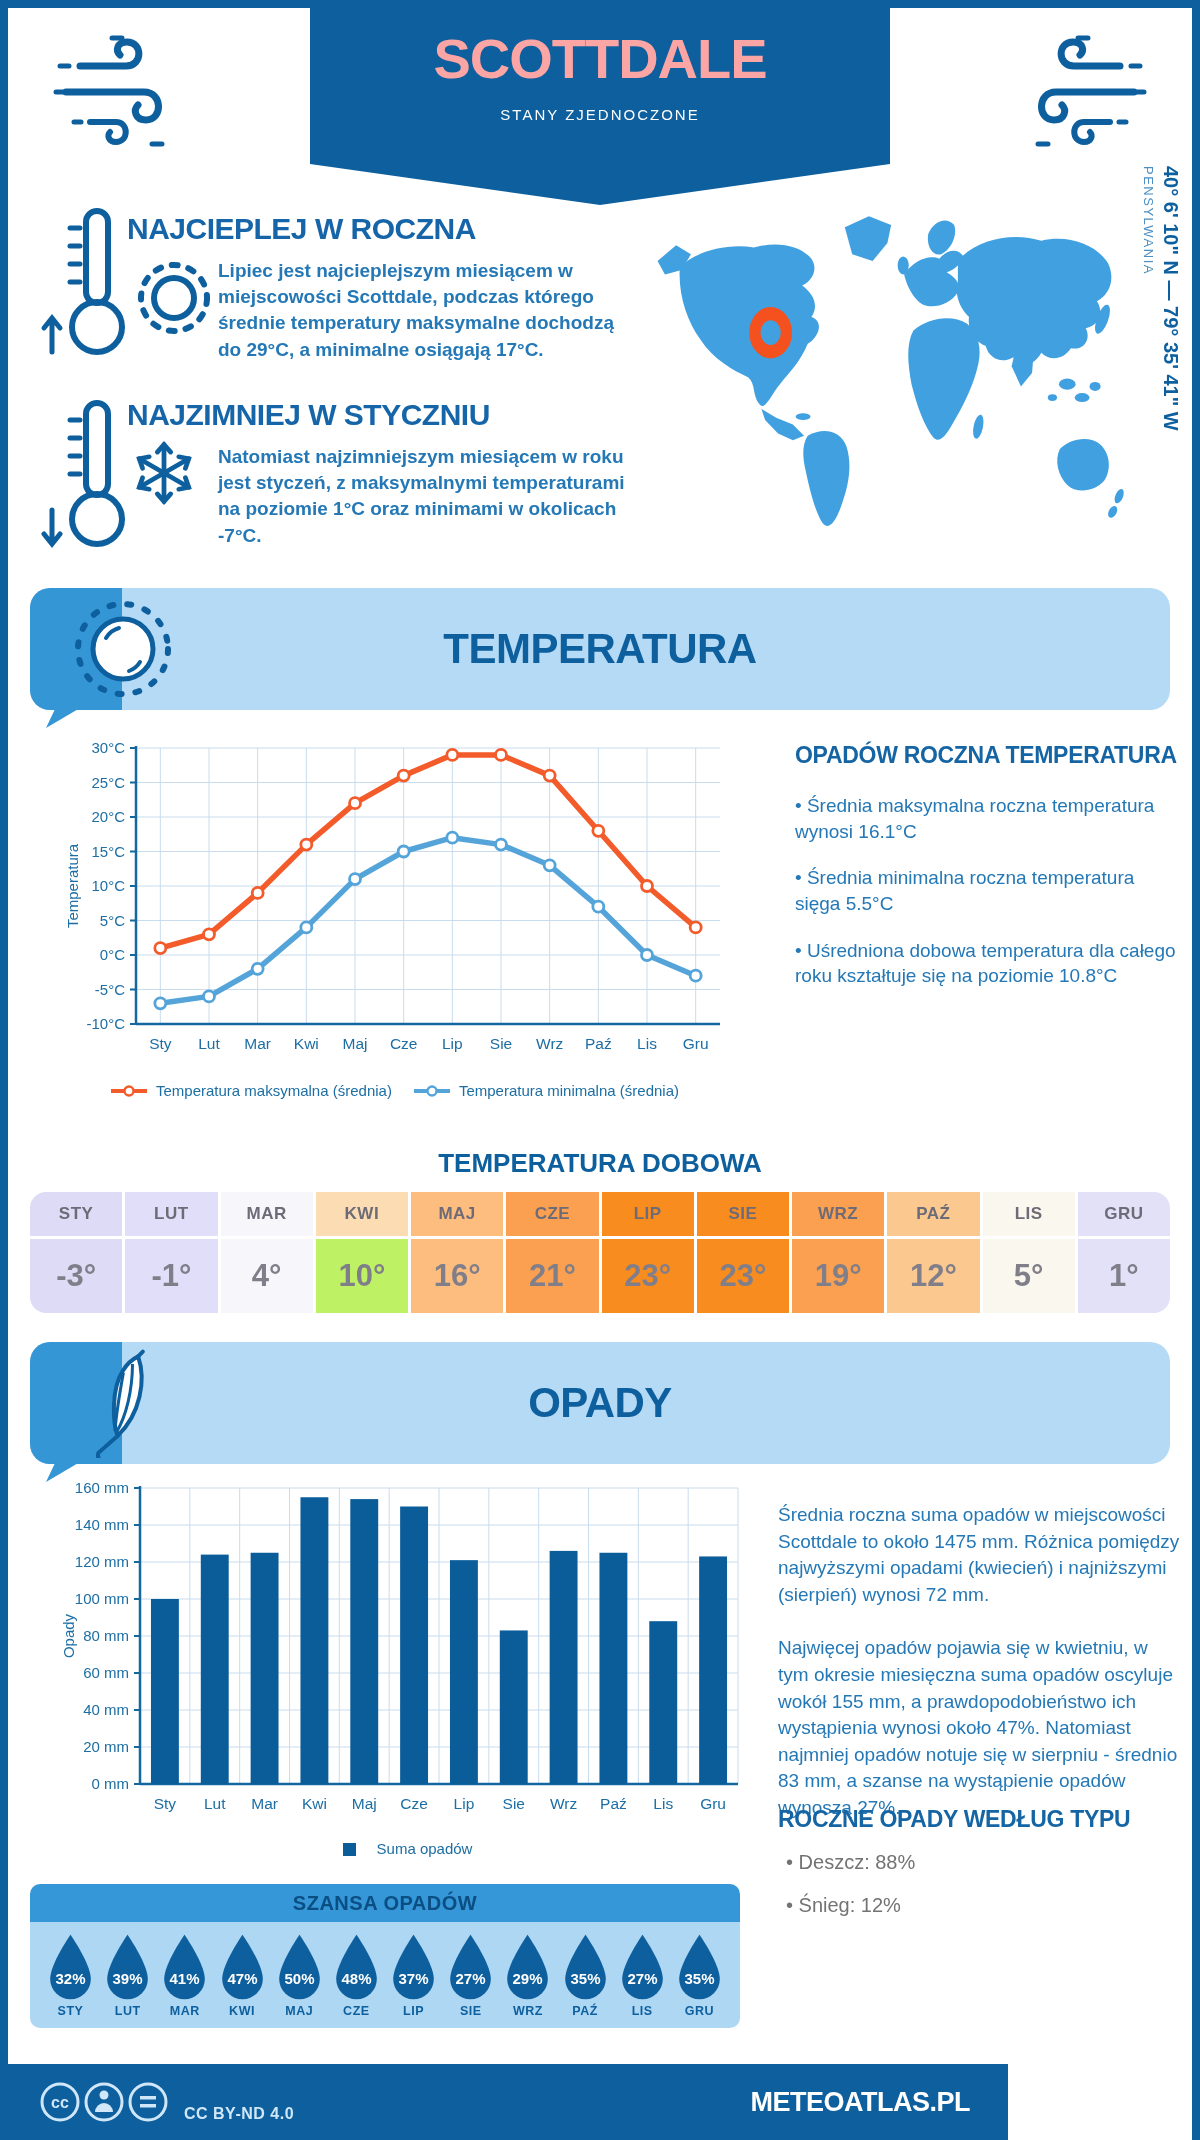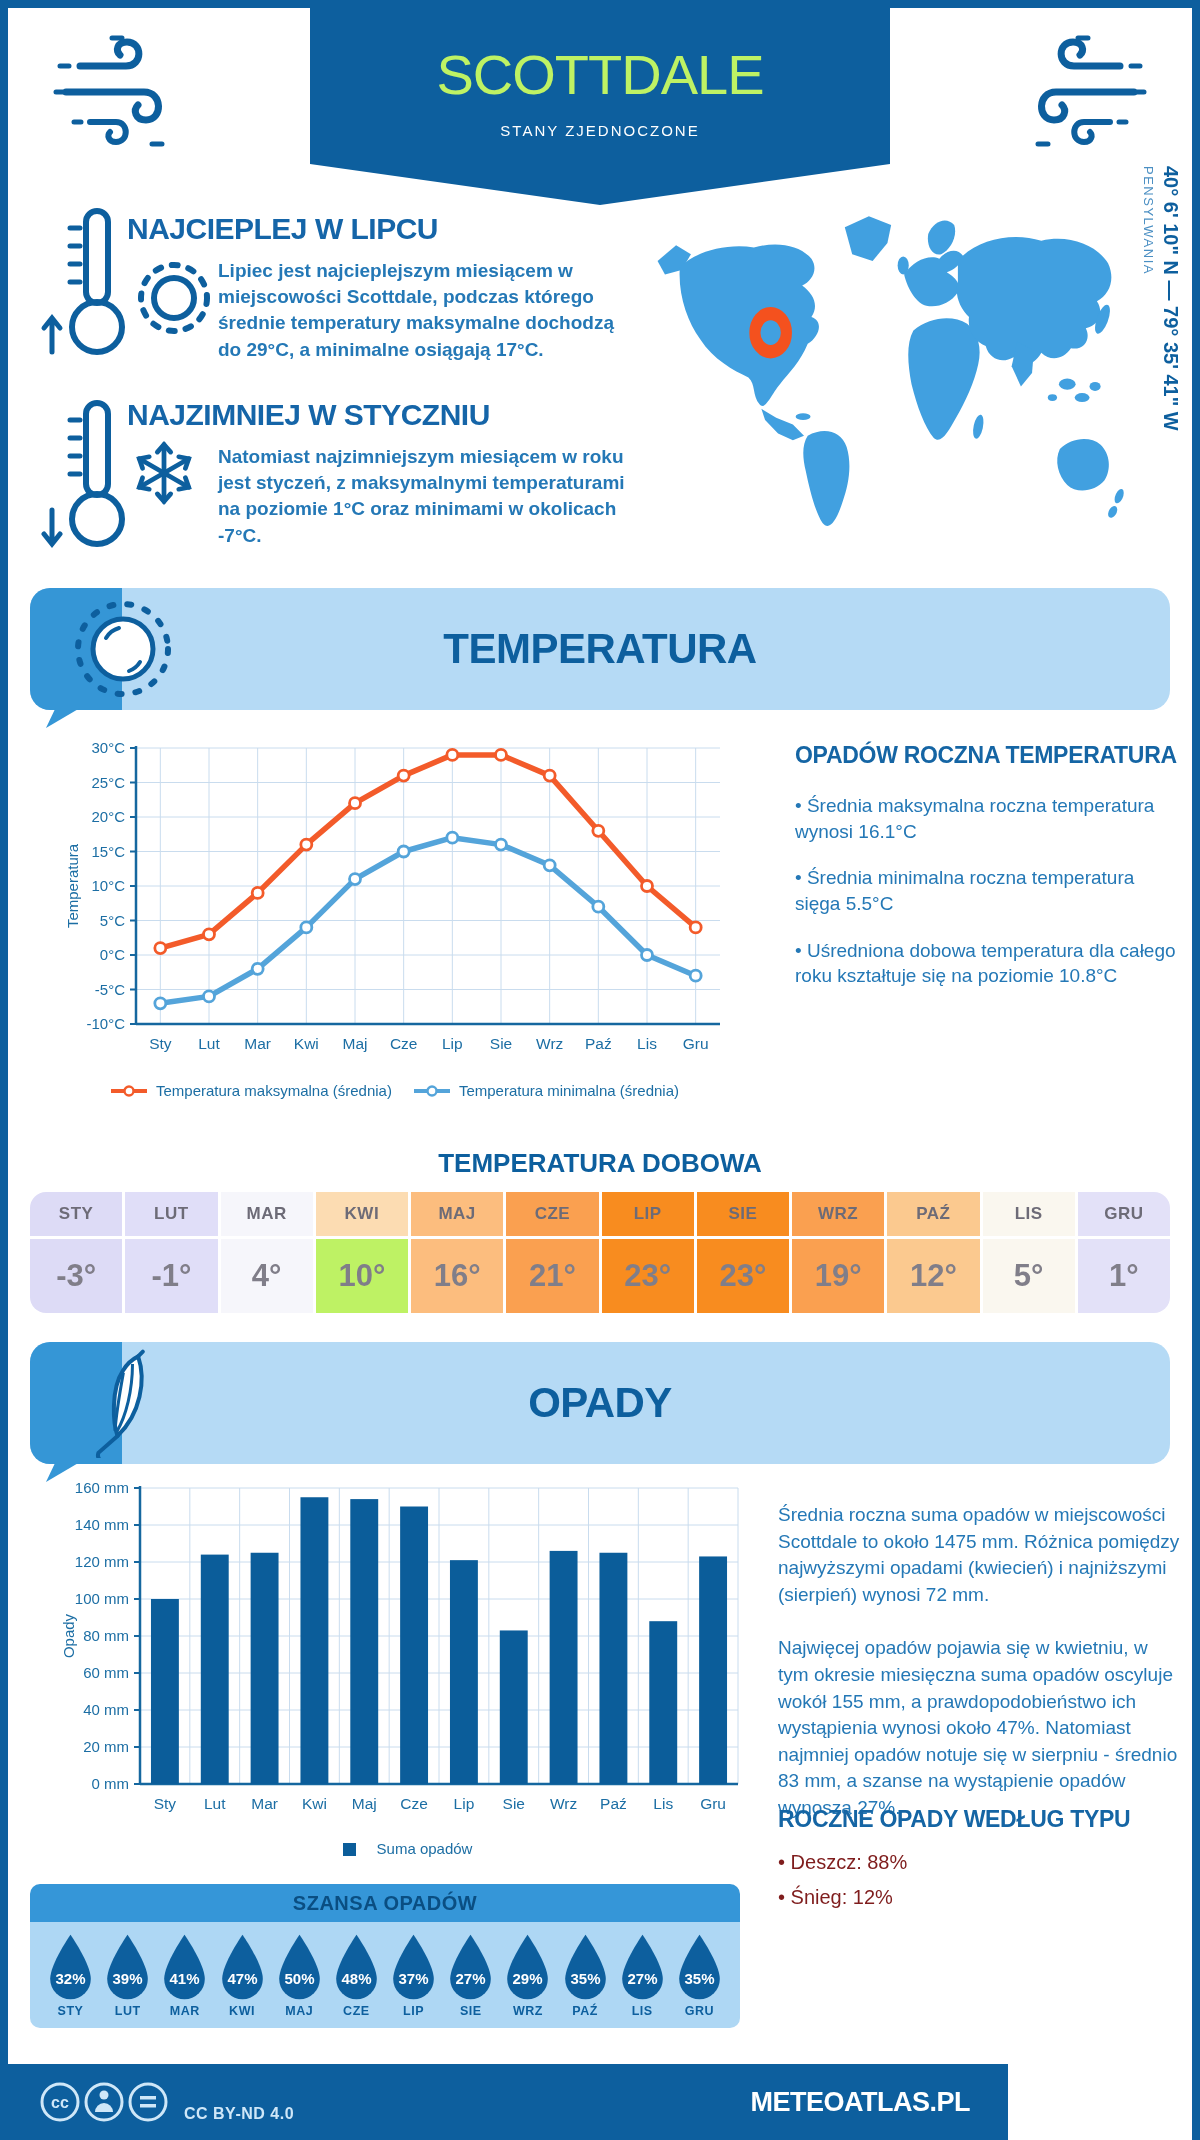--- a/index.html
+++ b/index.html
@@ -3,21 +3,21 @@
 <meta charset="utf-8">
 <style>
   html,body{margin:0;padding:0;background:#fff;}
   #page{position:relative;width:1200px;height:2140px;background:#fff;overflow:hidden;
         font-family:"Liberation Sans",sans-serif;}
   .frame{position:absolute;inset:0;border:8px solid #0d5f9e;border-bottom:none;pointer-events:none;z-index:40;}
 
   
   .banner{position:absolute;left:310px;top:0;width:580px;height:205px;background:#0d5f9e;z-index:30;
           clip-path:polygon(0 0,100% 0,100% 80%,50% 100%,0 80%);text-align:center;}
-  .banner .title{margin-top:42px;font-size:56px;font-weight:normal;color:#bef264;letter-spacing:-1px;}
+  .banner .title{margin-top:26px;font-size:56px;font-weight:bold;color:#fca5a5;letter-spacing:-1px;}
   .banner .subtitle{margin-top:15px;font-size:15px;color:#fff;letter-spacing:2px;}
   .wind{position:absolute;top:26px;}
   .wind.left{left:52px;} .wind.right{right:52px;transform:scaleX(-1);}
 
   
   .block-title{position:absolute;font-size:30px;font-weight:bold;color:#1565a8;letter-spacing:-0.5px;}
   .block-text{position:absolute;font-size:19px;line-height:1.38;color:#2478b6;font-weight:bold;}
   #warm-title{left:127px;top:212px;} #warm-text{left:218px;top:258px;width:400px;}
   #cold-title{left:127px;top:398px;} #cold-text{left:218px;top:444px;width:412px;}
   .thermo{position:absolute;left:40px;} #thermo-warm{top:206px;} #thermo-cold{top:398px;}
@@ -50,21 +50,21 @@
 
   
   .col-head{font-size:23px;font-weight:bold;color:#1565a4;letter-spacing:-0.3px;}
   #annual-col{position:absolute;left:795px;top:742px;width:388px;}
   #annual-col .col-head{margin-bottom:24px;}
   #annual-col p{font-size:19px;line-height:1.35;color:#2478b6;margin:0 0 21px 0;}
   #precip-col{position:absolute;left:778px;top:1502px;width:402px;}
   #precip-col p{font-size:19px;line-height:1.4;color:#2478b6;margin:0 0 27px 0;}
   #type-col{position:absolute;left:778px;top:1806px;width:402px;}
   #type-col .col-head{margin-bottom:12px;}
-  #type-col p{font-size:20px;line-height:1.75;color:#7f1d1d;margin:0;}
+  #type-col p{font-size:20px;line-height:1.75;color:#737373;margin:8px;}
 
   
   #daily-heading{position:absolute;left:0;top:1148px;width:1200px;text-align:center;
                  font-size:26px;font-weight:bold;color:#0d5f9e;}
   #daily-table{position:absolute;left:30px;top:1192px;width:1140px;display:grid;
                grid-template-columns:repeat(12,1fr);column-gap:3px;border-radius:16px;overflow:hidden;}
   .dt-col{display:grid;grid-template-rows:44px 74px;row-gap:3px;}
   .dt-head{display:flex;align-items:center;justify-content:center;font-size:17px;font-weight:bold;
            color:#6d6b77;letter-spacing:0.5px;}
   .dt-val{display:flex;align-items:center;justify-content:center;font-size:31px;font-weight:bold;color:#807e89;}
@@ -119,21 +119,21 @@
       <path d="M30,22 h10 M30,40 h10 M30,58 h10 M30,76 h10" stroke-width="5"></path>
       <path d="M12,146 V114 M4,122 L12,112 L20,122" stroke-width="5"></path>
     </svg>
   </div>
   <div id="sun-small">
     <svg width="92" height="92" viewBox="0 0 92 92" fill="none" stroke="#0d5f9e">
       <circle cx="46" cy="46" r="20" stroke-width="6"></circle>
       <circle cx="46" cy="46" r="33" stroke-width="6" stroke-dasharray="6 11" stroke-linecap="round"></circle>
     </svg>
   </div>
-  <div class="block-title" id="warm-title">NAJCIEPLEJ W LIPCU</div>
+  <div class="block-title" id="warm-title">NAJCIEPLEJ W ROCZNA</div>
   <div class="block-text" id="warm-text">Lipiec jest najcieplejszym miesiącem w miejscowości Scottdale, podczas którego średnie temperatury maksymalne dochodzą do 29°C, a minimalne osiągają 17°C.</div>
 
   <div class="thermo" id="thermo-cold">
     <svg width="96" height="152" viewBox="0 0 96 152" fill="none" stroke="#0d5f9e" stroke-linecap="round">
       <rect x="46" y="5" width="22" height="92" rx="11" stroke-width="6"></rect>
       <circle cx="57" cy="121" r="25" stroke-width="6"></circle>
       <path d="M30,22 h10 M30,40 h10 M30,58 h10 M30,76 h10" stroke-width="5"></path>
       <path d="M12,112 V144 M4,136 L12,146 L20,136" stroke-width="5"></path>
     </svg>
   </div>

